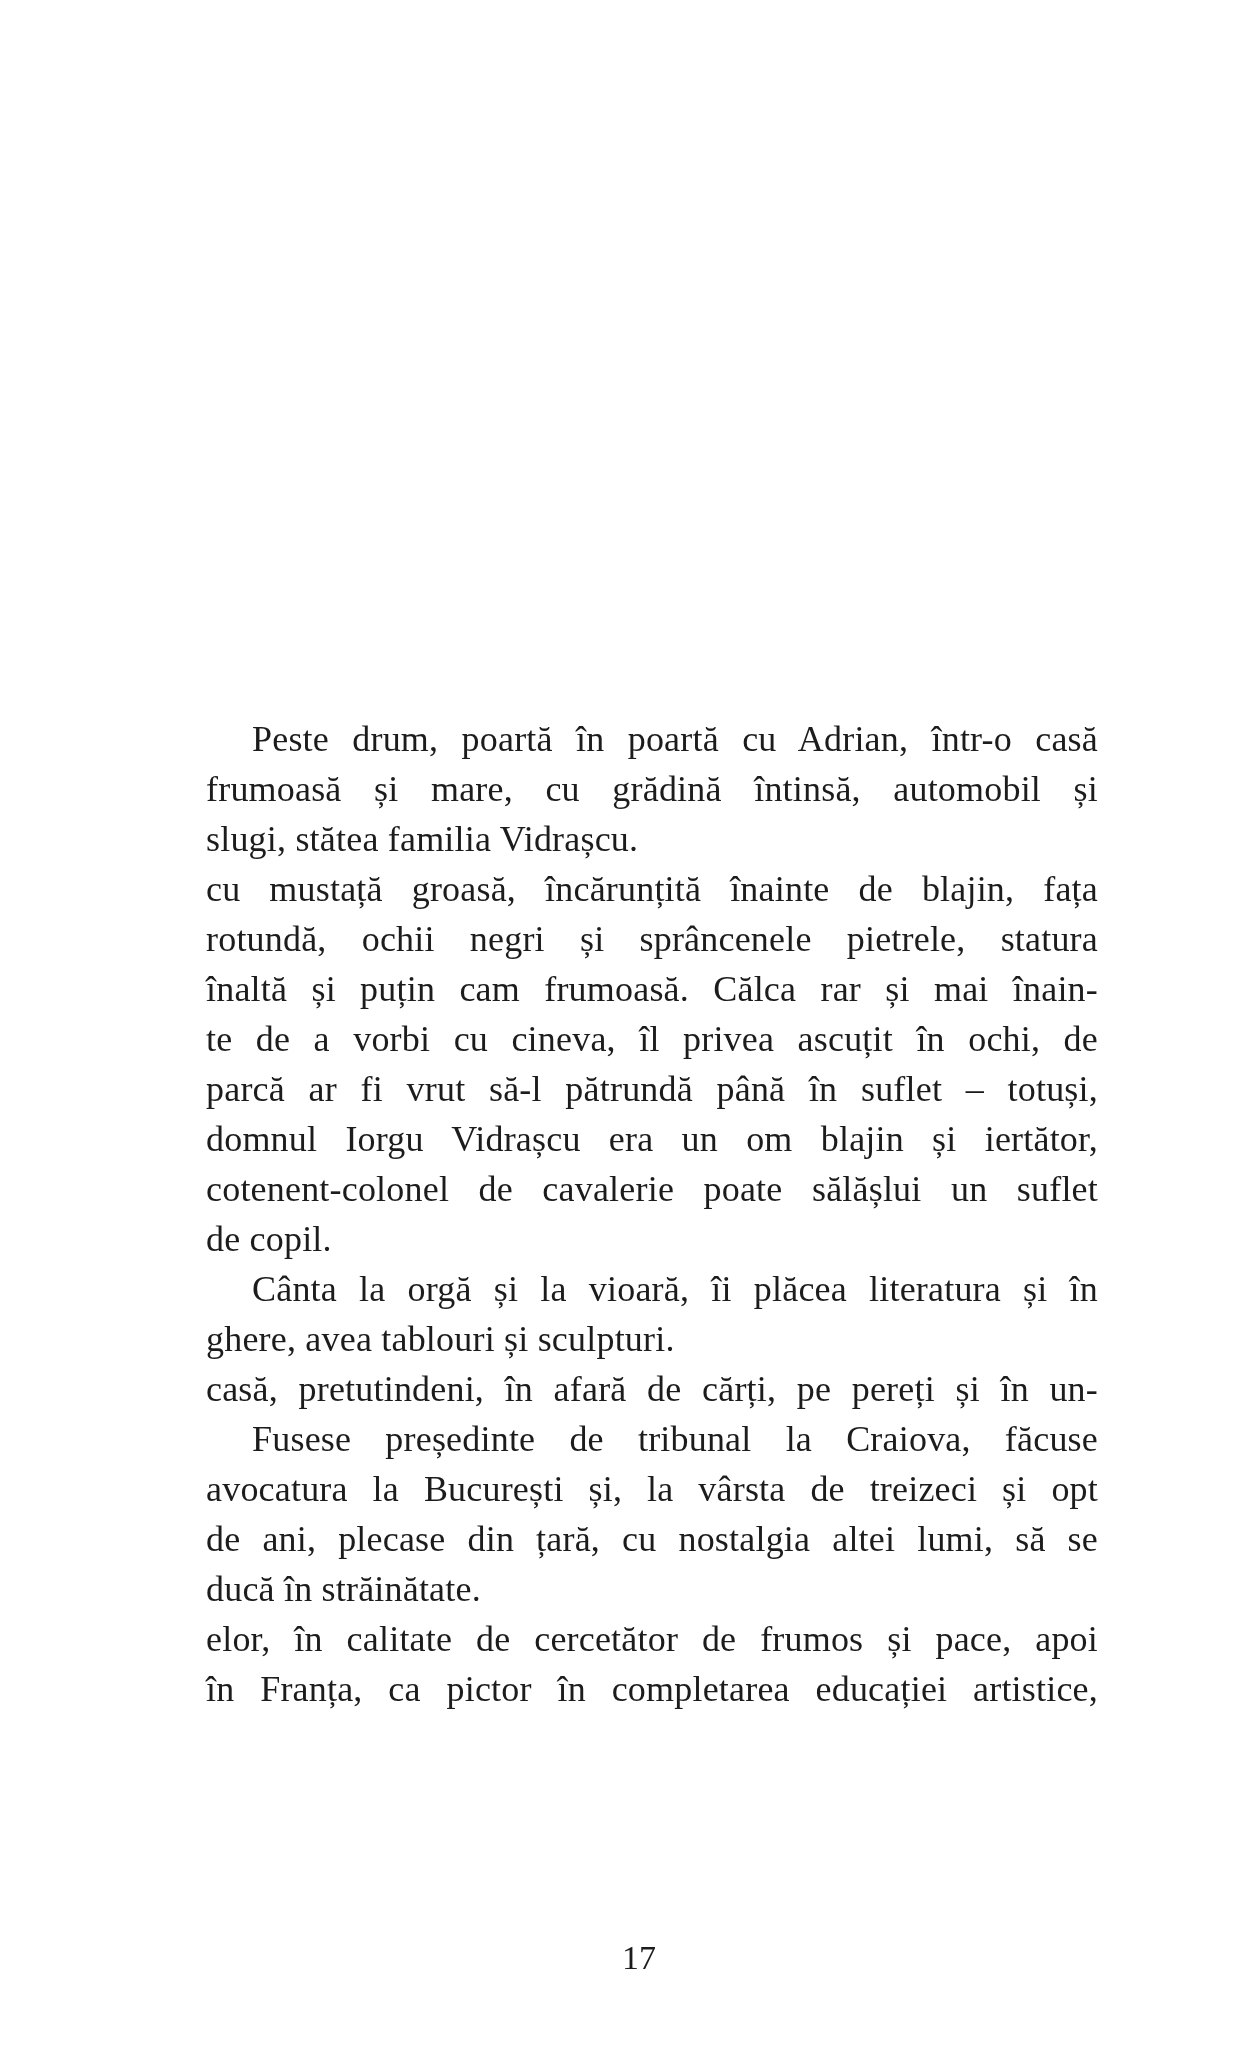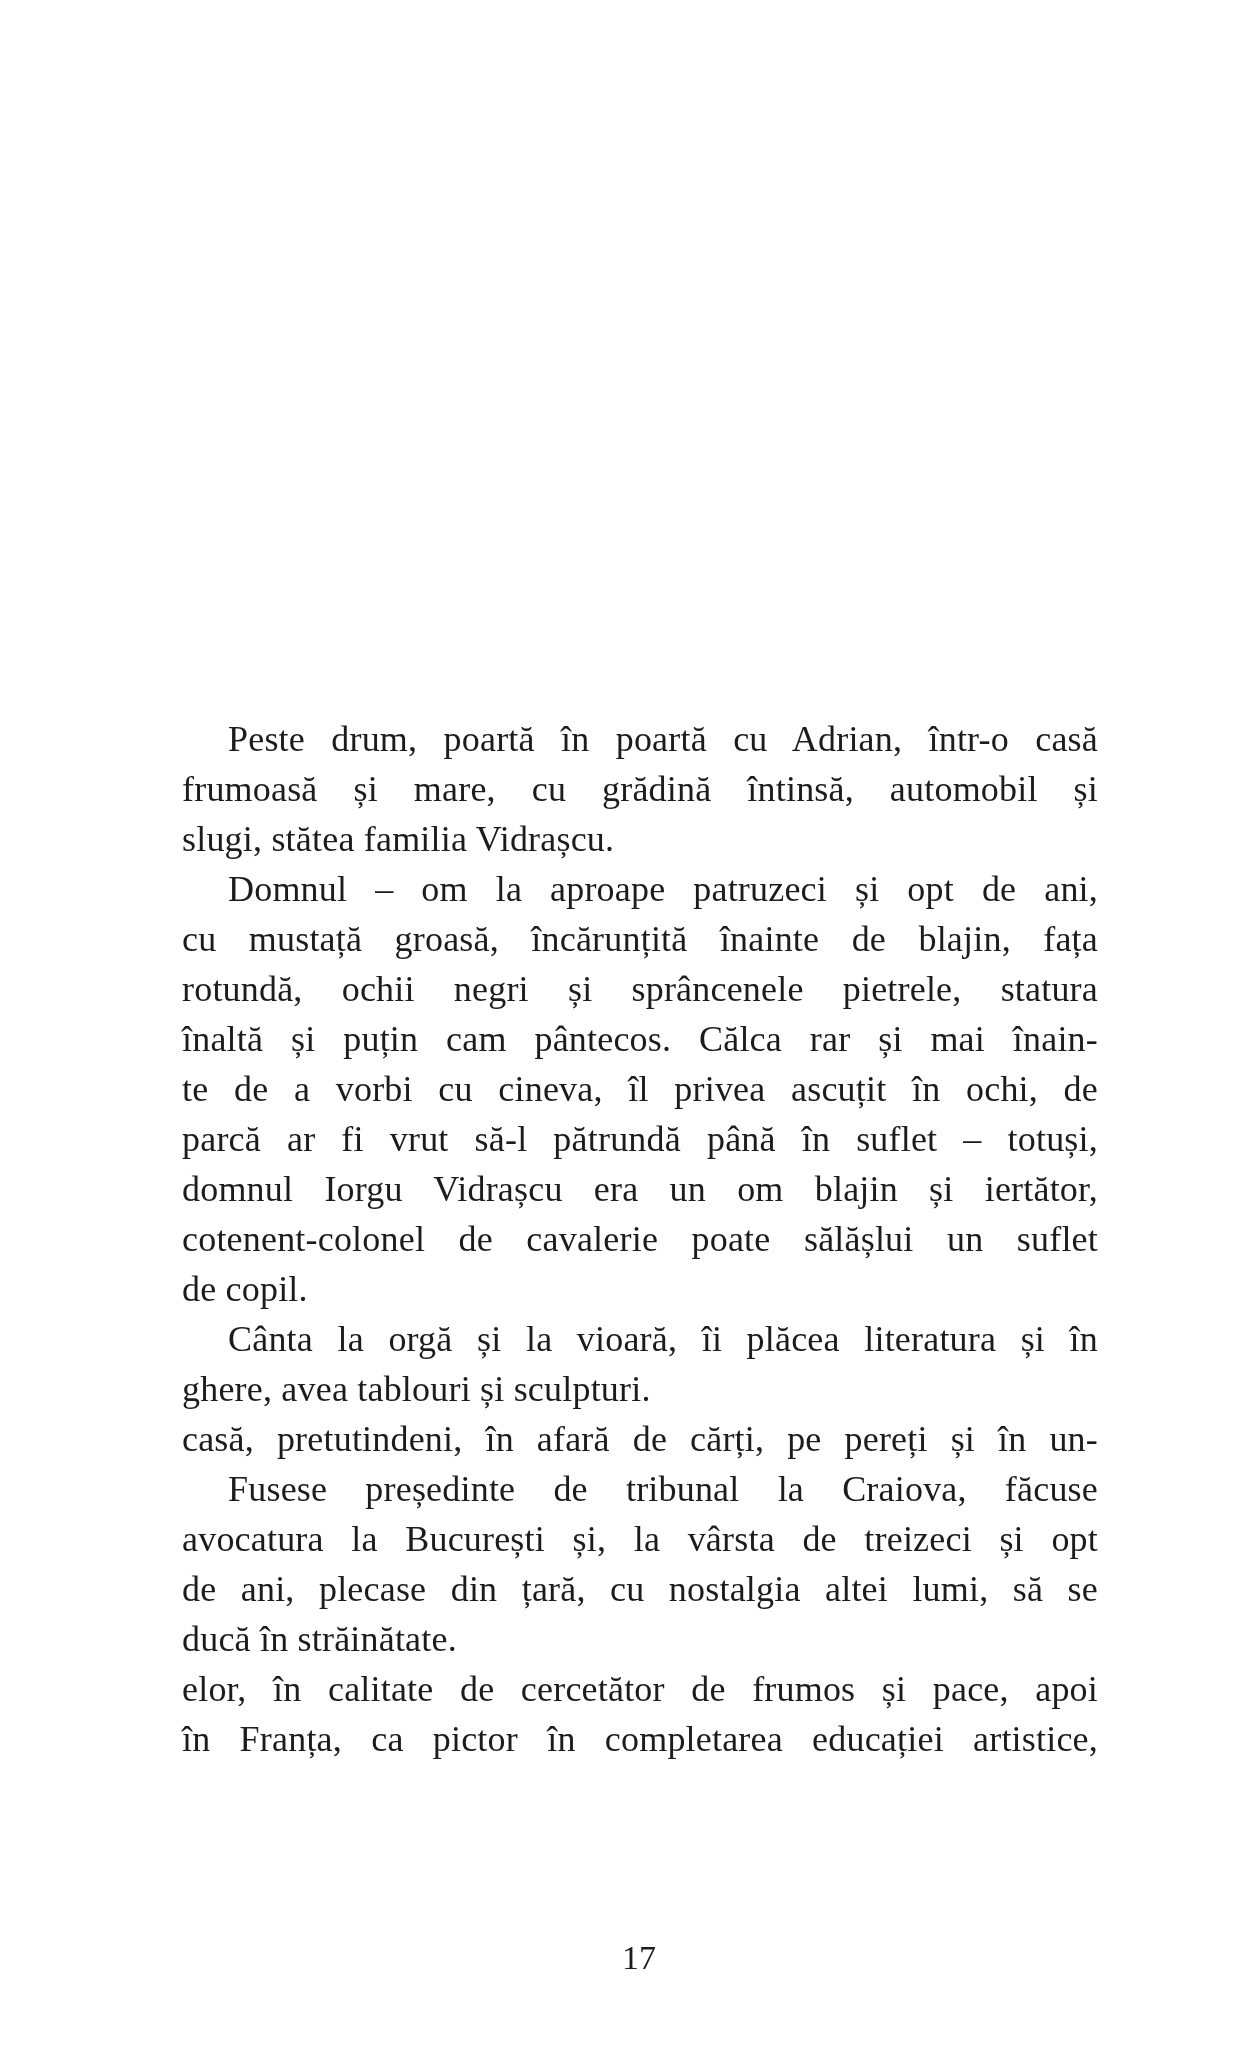--- a/index.html
+++ b/index.html
@@ -31,20 +31,21 @@
   .paragraph {
     margin: 0;
     padding: 0;
   }
   .line {
     height: 50px;
     white-space: nowrap;
     text-align: justify;
     text-align-last: justify;
     text-justify: inter-word;
+    margin-left: 24px;
   }
   .line.first {
     text-indent: 46px;
   }
   .line.last {
     text-align: center;
     text-align-last: left;
   }
   .folio {
     position: absolute;
@@ -63,24 +64,23 @@
 
   <div class="textblock">
 
     <div class="paragraph">
       <div class="line first">Peste drum, poartă în poartă cu Adrian, într-o casă</div>
       <div class="line">frumoasă și mare, cu grădină întinsă, automobil și</div>
       <div class="line last">slugi, stătea familia Vidrașcu.</div>
     </div>
 
     <div class="paragraph">
-      <div class="line first">Domnul – om la aproape patruzeci și opt de ani,</div>
       <div class="line">cu mustață groasă, încărunțită înainte de blajin, fața</div>
       <div class="line">rotundă, ochii negri și sprâncenele pietrele, statura</div>
-      <div class="line">înaltă și puțin cam pântecos. Călca rar și mai înain-</div>
+      <div class="line">înaltă și puțin cam frumoasă. Călca rar și mai înain-</div>
       <div class="line">te de a vorbi cu cineva, îl privea ascuțit în ochi, de</div>
       <div class="line">parcă ar fi vrut să-l pătrundă până în suflet – totuși,</div>
       <div class="line">domnul Iorgu Vidrașcu era un om blajin și iertător,</div>
       <div class="line">cotenent-colonel de cavalerie poate sălășlui un suflet</div>
       <div class="line last">de copil.</div>
     </div>
 
     <div class="paragraph">
       <div class="line first">Cânta la orgă și la vioară, îi plăcea literatura și în</div>
       <div class="line last">ghere, avea tablouri și sculpturi.</div>

